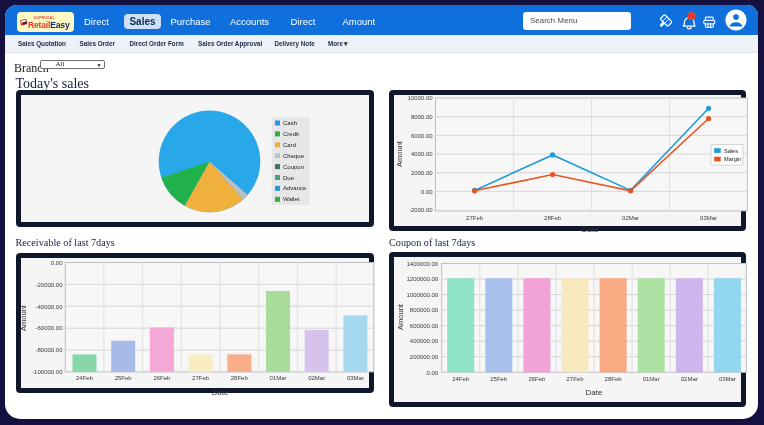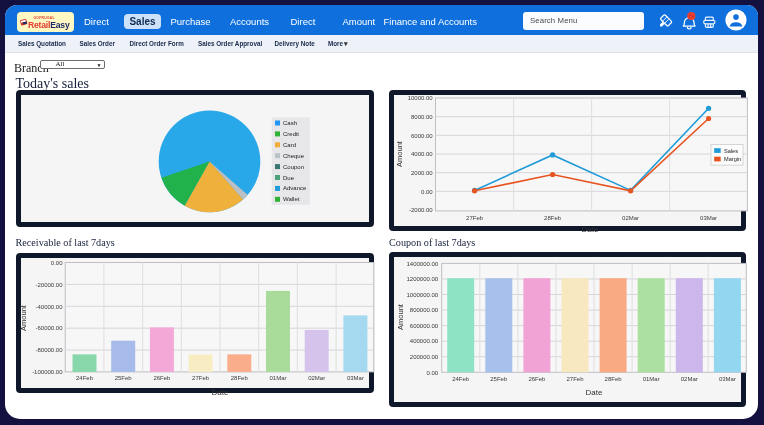--- a/index.html
+++ b/index.html
@@ -1,21 +1,21 @@
 <!DOCTYPE html>
 <html><head>
 <meta charset="utf-8">
 <style>
   html,body{margin:0;padding:0;width:764px;height:425px;background:#141040;overflow:hidden;}
   *{box-sizing:border-box;font-family:"Liberation Sans",sans-serif;}
   .app{position:absolute;left:5px;top:5px;width:753px;height:414px;border-radius:12px 11px 15px 15px;overflow:hidden;background:#fff;}
   .topbar{position:absolute;left:0;top:0;width:753px;height:30px;background:#0f70dd;}
   .nav{position:absolute;top:1.5px;height:29px;line-height:29px;color:#fff;font-size:9.5px;}
   .pill{position:absolute;left:119px;top:9px;width:37px;height:15px;background:#cde1f8;border-radius:4px;color:#0d2b52;font-size:10px;font-weight:600;text-align:center;line-height:15px;}
-  .search{position:absolute;left:518px;top:7px;width:121px;height:18px;background:#fafcff;border-radius:3px;color:#4a4a4a;font-size:7.8px;line-height:18px;padding-left:7px;letter-spacing:0.1px;}
+  .search{position:absolute;left:518px;top:7px;width:108px;height:18px;background:#fafcff;border-radius:3px;color:#4a4a4a;font-size:7.8px;line-height:18px;padding-left:7px;letter-spacing:0.1px;}
   .nav2{position:absolute;left:0;top:30px;width:753px;height:17.5px;background:#eef2f8;border-bottom:1px solid #dfe3e8;}
   .nav2 span{position:absolute;top:0;height:17.5px;line-height:18.5px;font-size:6.3px;font-weight:700;color:#16284a;}
   .branchlbl{position:absolute;left:9px;top:56px;font-family:"Liberation Serif",serif;font-size:12px;color:#222;}
   .branchsel{position:absolute;left:34.5px;top:54.5px;width:65.5px;height:9.5px;border:1px solid #6e6e6e;border-radius:2px;background:#fff;font-family:"Liberation Serif",serif;font-size:7px;color:#111;line-height:7.5px;padding-left:15px;}
   .ctitle{position:absolute;font-family:"Liberation Serif",serif;font-size:10.2px;color:#16203c;}
   .panel{position:absolute;background:#f5f5f6;border:5px solid #0f172a;border-radius:4px;}
   .panel svg{position:absolute;left:0;top:0;}
   text{font-family:"Liberation Sans",sans-serif;}
 </style>
 </head>
@@ -32,21 +32,20 @@
         <text x="16.5" y="6.5" font-size="3.3" fill="#d6382e" font-weight="bold" letter-spacing="0.3">GOFRUGAL</text>
         <text x="11" y="15.5" font-size="8.6" font-weight="bold" letter-spacing="-0.2"><tspan fill="#e03a30">Retail</tspan><tspan fill="#1b2a6b">Easy</tspan></text>
       </svg>
     </div>
     <div class="nav" style="left:79px;">Direct</div>
     <div class="pill">Sales</div>
     <div class="nav" style="left:165.5px;">Purchase</div>
     <div class="nav" style="left:225px;">Accounts</div>
     <div class="nav" style="left:285.5px;">Direct</div>
     <div class="nav" style="left:337.5px;">Amount</div>
-    <div class="nav" style="left:378.5px;">Finance and Accounts</div>
     <div class="search">Search Menu</div>
     <svg style="position:absolute;left:655px;top:0;" width="98" height="29" viewBox="0 0 98 29">
       <g transform="translate(5.3,16.2) rotate(45)">
         <rect x="-5.3" y="-4.3" width="10.6" height="6.3" rx="1.2" fill="none" stroke="#fff" stroke-width="1.2"></rect>
         <line x1="-1.9" y1="-3.8" x2="-1.9" y2="1.5" stroke="#fff" stroke-width="0.9"></line>
         <line x1="1" y1="-3.8" x2="1" y2="1.5" stroke="#fff" stroke-width="0.9"></line>
         <path d="M-1.4 2.2 v3.6 a1.4 1.4 0 0 0 2.8 0 v-3.6 z" fill="#fff"></path>
       </g>
       <g fill="none" stroke="#fff">
         <path d="M24.4 17.5 a4.8 4.8 0 0 1 9.6 0 c0 3 1.4 3.7 1.4 3.7 h-12.4 c0 0 1.4 -0.7 1.4 -3.7 z" stroke-width="1.3"></path>

